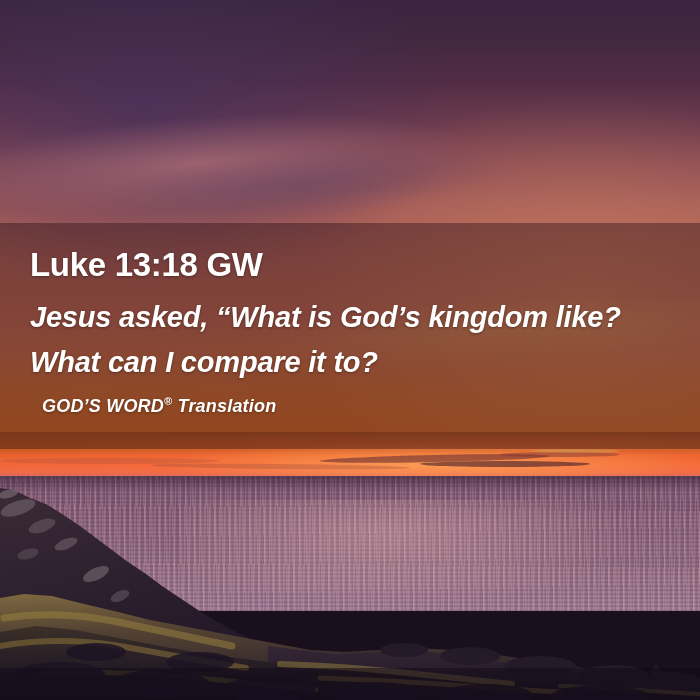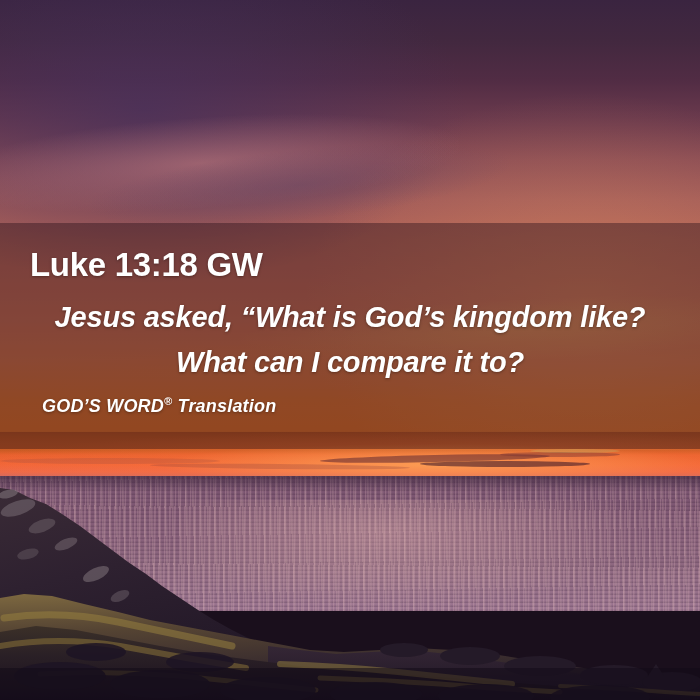--- a/index.html
+++ b/index.html
@@ -132,21 +132,20 @@
     position:absolute; left:30px; top:23px;
     font-size:33px; font-weight:700; color:#ffffff;
     letter-spacing:-.3px; white-space:nowrap;
     text-shadow:0 1px 3px rgba(0,0,0,.35);
   }
   .verse-text {
     position:absolute; left:30px; top:72px; width:640px;
     font-size:29px; font-style:italic; font-weight:700; color:#ffffff;
     line-height:45px; letter-spacing:-.2px;
     text-shadow:0 1px 3px rgba(0,0,0,.35);
-    text-align:center;
   }
   .translation {
     position:absolute; left:42px; top:172px;
     font-size:18px; font-style:italic; font-weight:700; color:#ffffff;
     letter-spacing:.2px; white-space:nowrap;
     text-shadow:0 1px 3px rgba(0,0,0,.35);
   }
   .translation sup { font-size:11px; vertical-align:super; }
 </style>
 </head>

